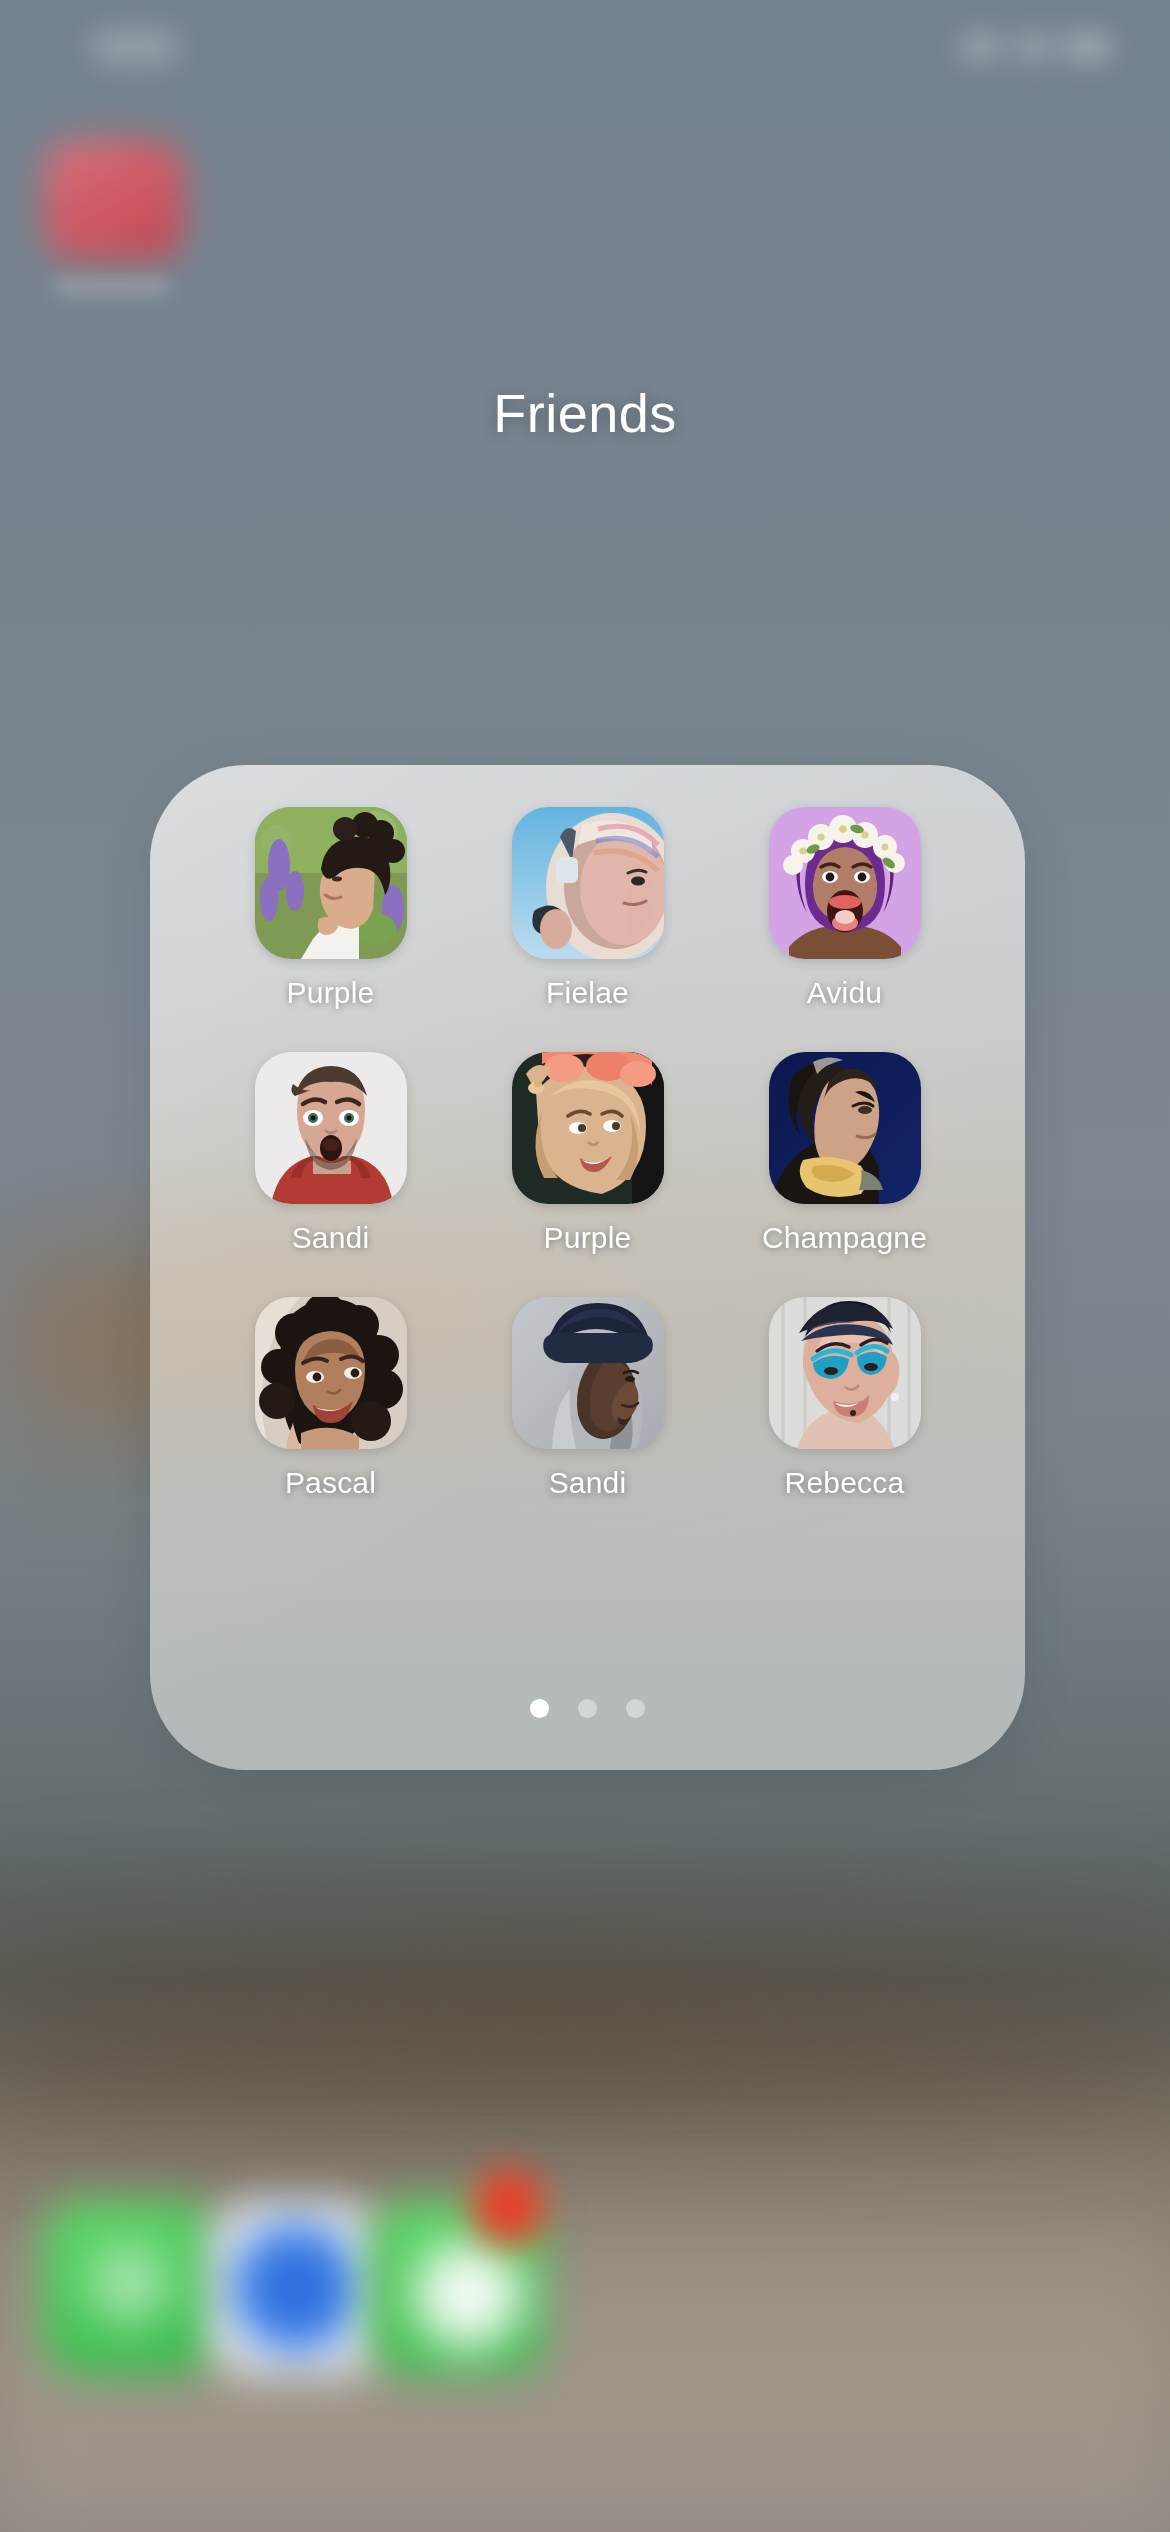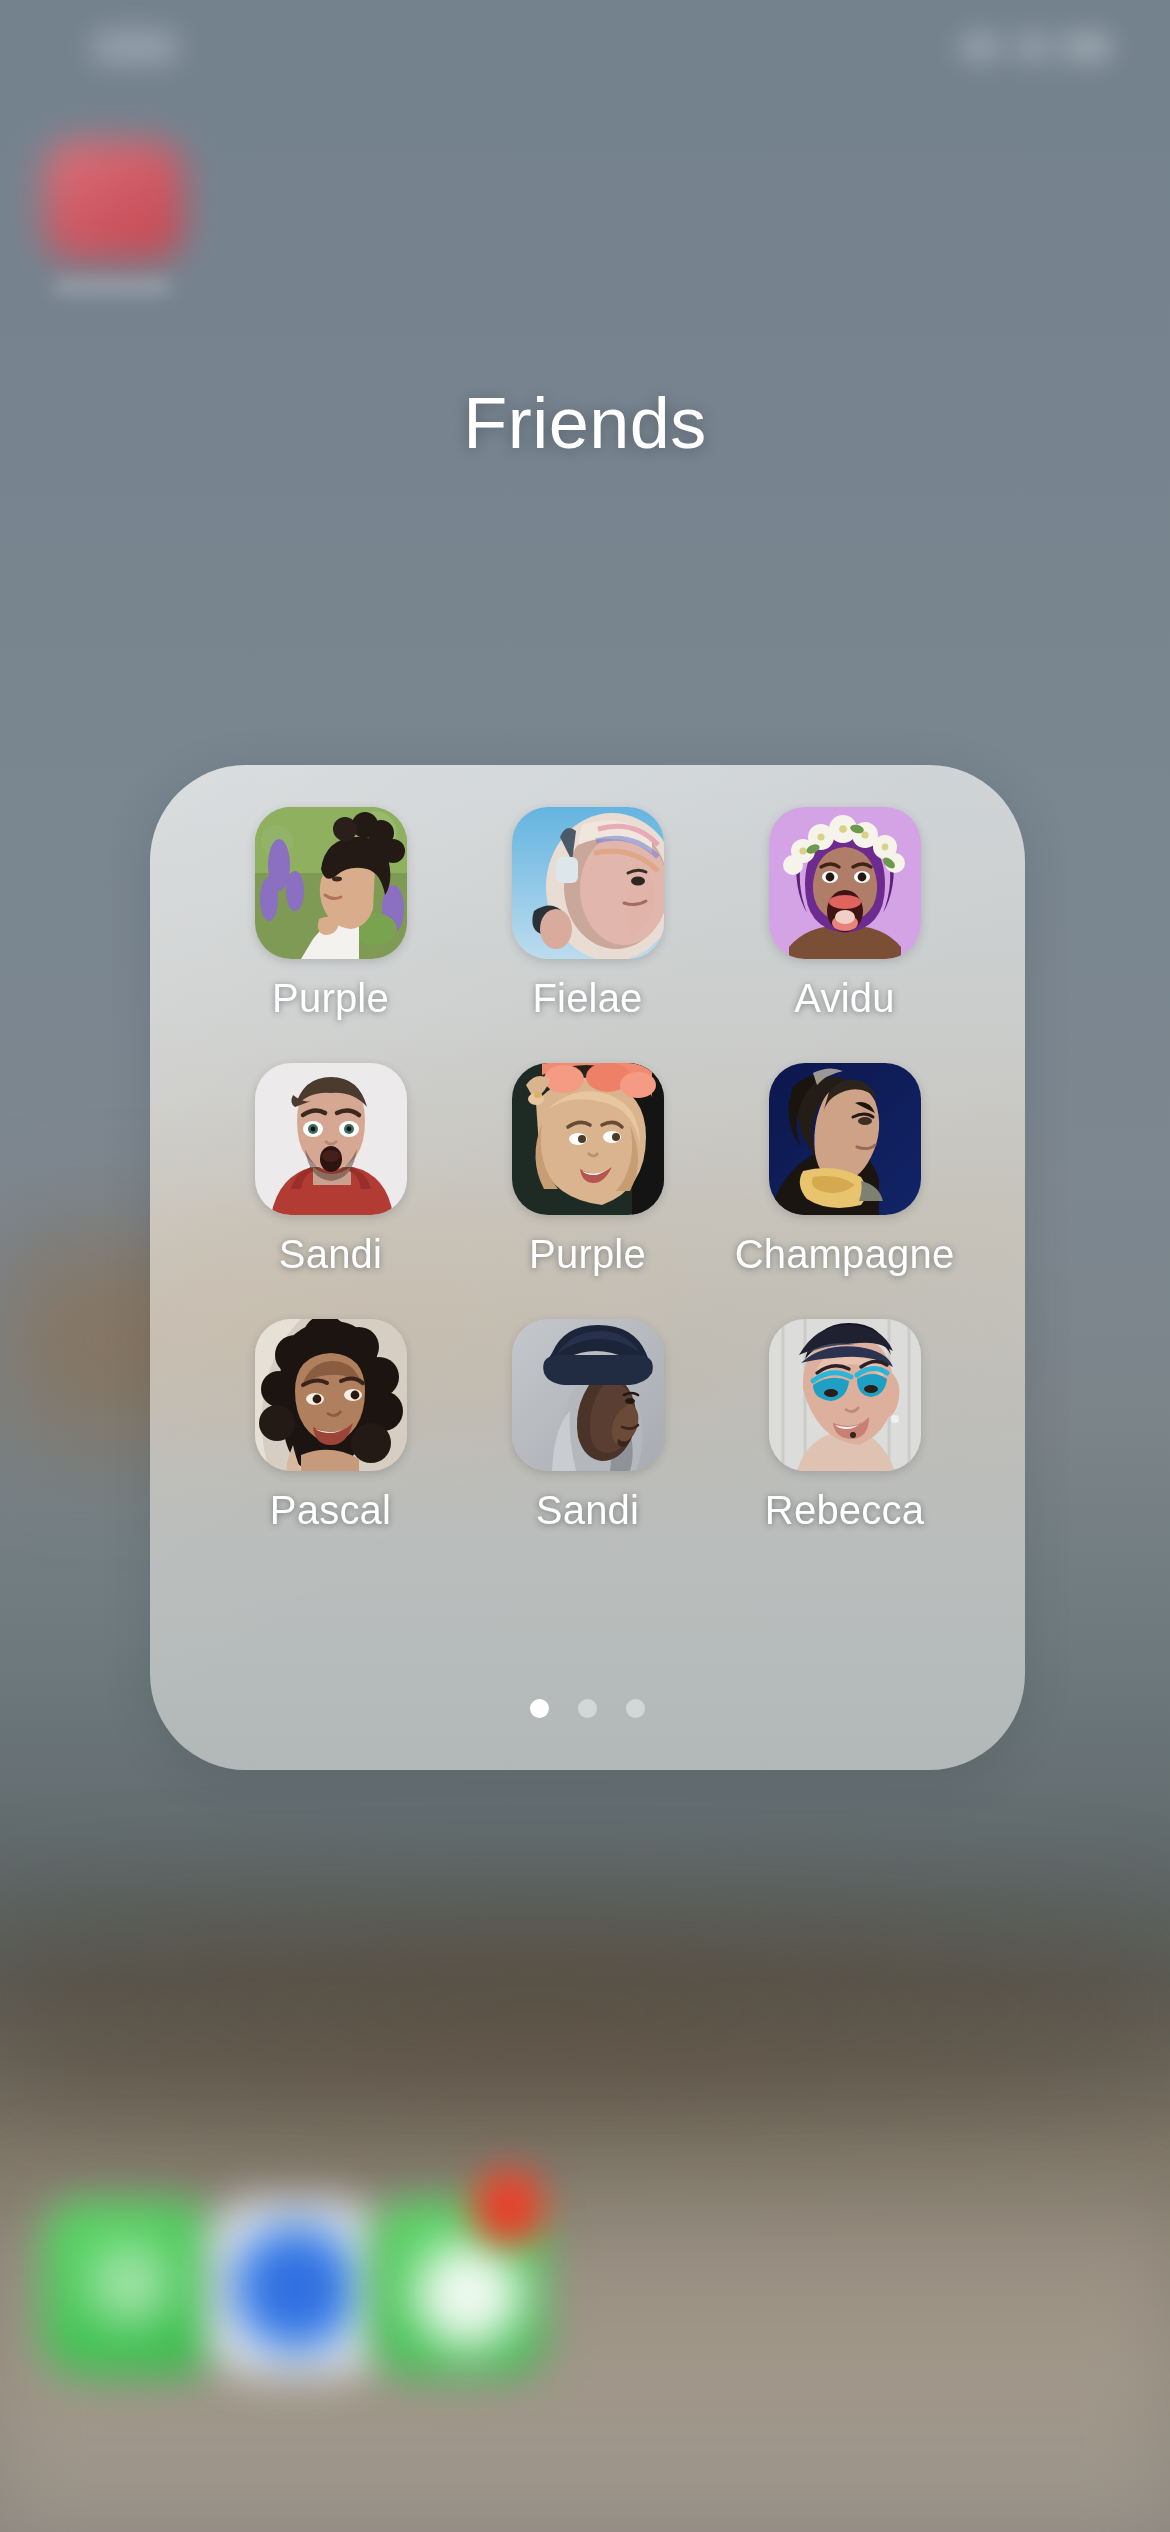--- a/index.html
+++ b/index.html
@@ -101,21 +101,21 @@
     margin-top:18px; width:116px; height:16px; margin-left:10px;
     background:rgba(225,228,232,0.30);
     border-radius:6px;
     filter:blur(9px);
   }
 
   
   .folder-title {
     position:absolute; top:382px; left:0; right:0;
     text-align:center;
-    font-size:72px;
+    font-size:54px;
     font-weight:300;
     letter-spacing:0.5px;
     color:#ffffff;
     text-shadow:0 2px 14px rgba(40,46,52,0.42);
   }
 
   
   .folder-panel {
     position:absolute;
     left:150px; top:765px;
@@ -156,21 +156,21 @@
     width:152px; height:152px;
     border-radius:36px;
     overflow:hidden;
     position:relative;
     box-shadow:0 3px 10px rgba(40,45,50,0.18);
   }
   .icon svg { display:block; width:152px; height:152px; }
 
   .label {
     margin-top:17px;
-    font-size:40px;
+    font-size:30px;
     font-weight:400;
     color:#ffffff;
     letter-spacing:0.2px;
     white-space:nowrap;
     text-shadow:0 1px 6px rgba(45,50,55,0.50);
   }
 
   
   .page-dots {
     position:absolute; left:0; right:0; bottom:52px;

